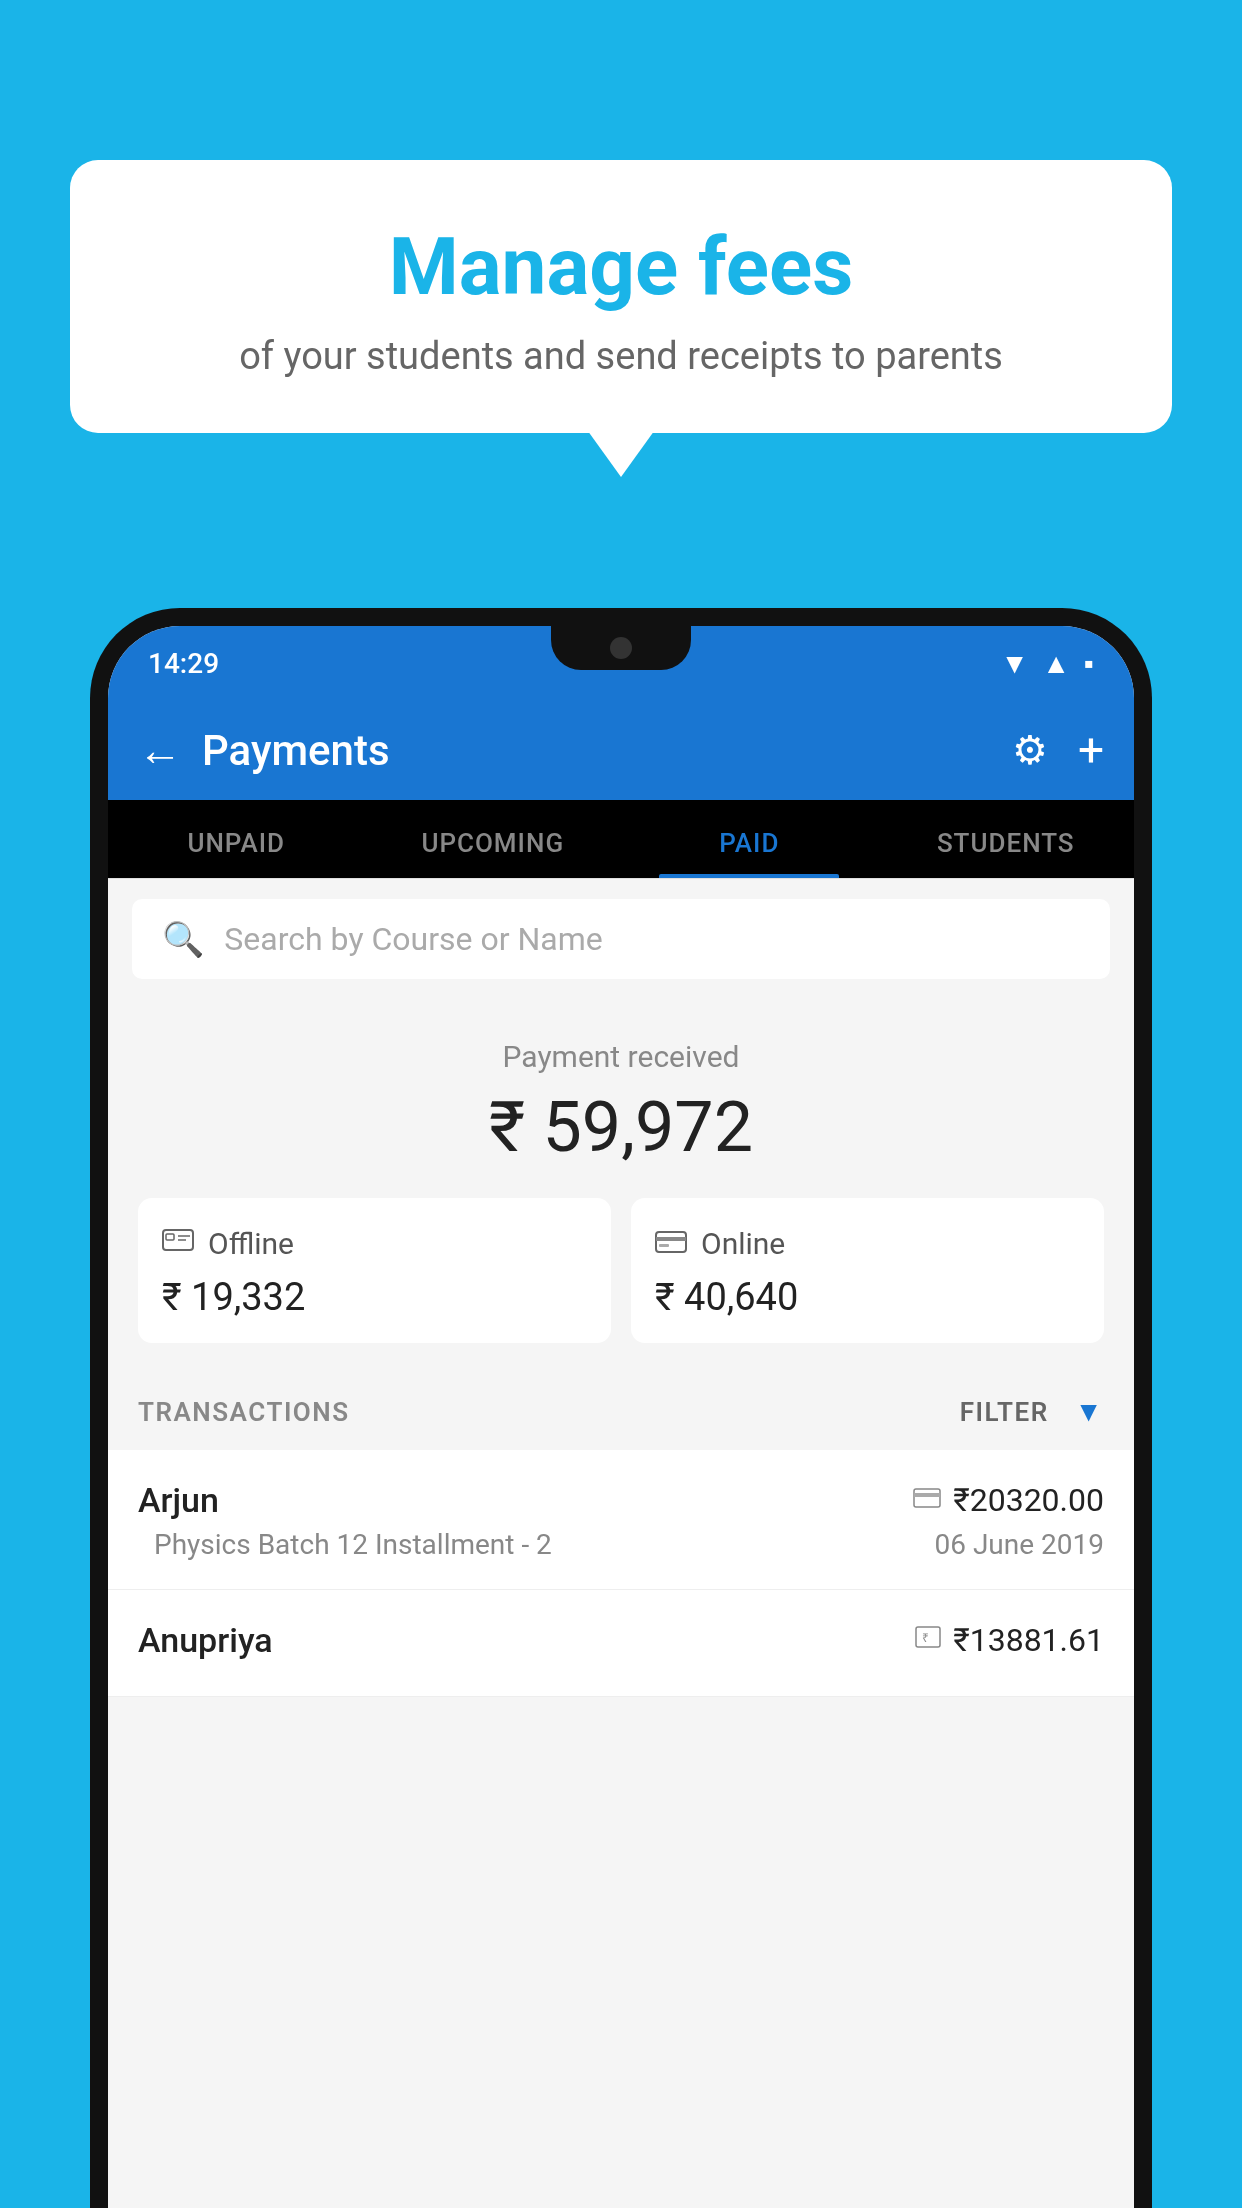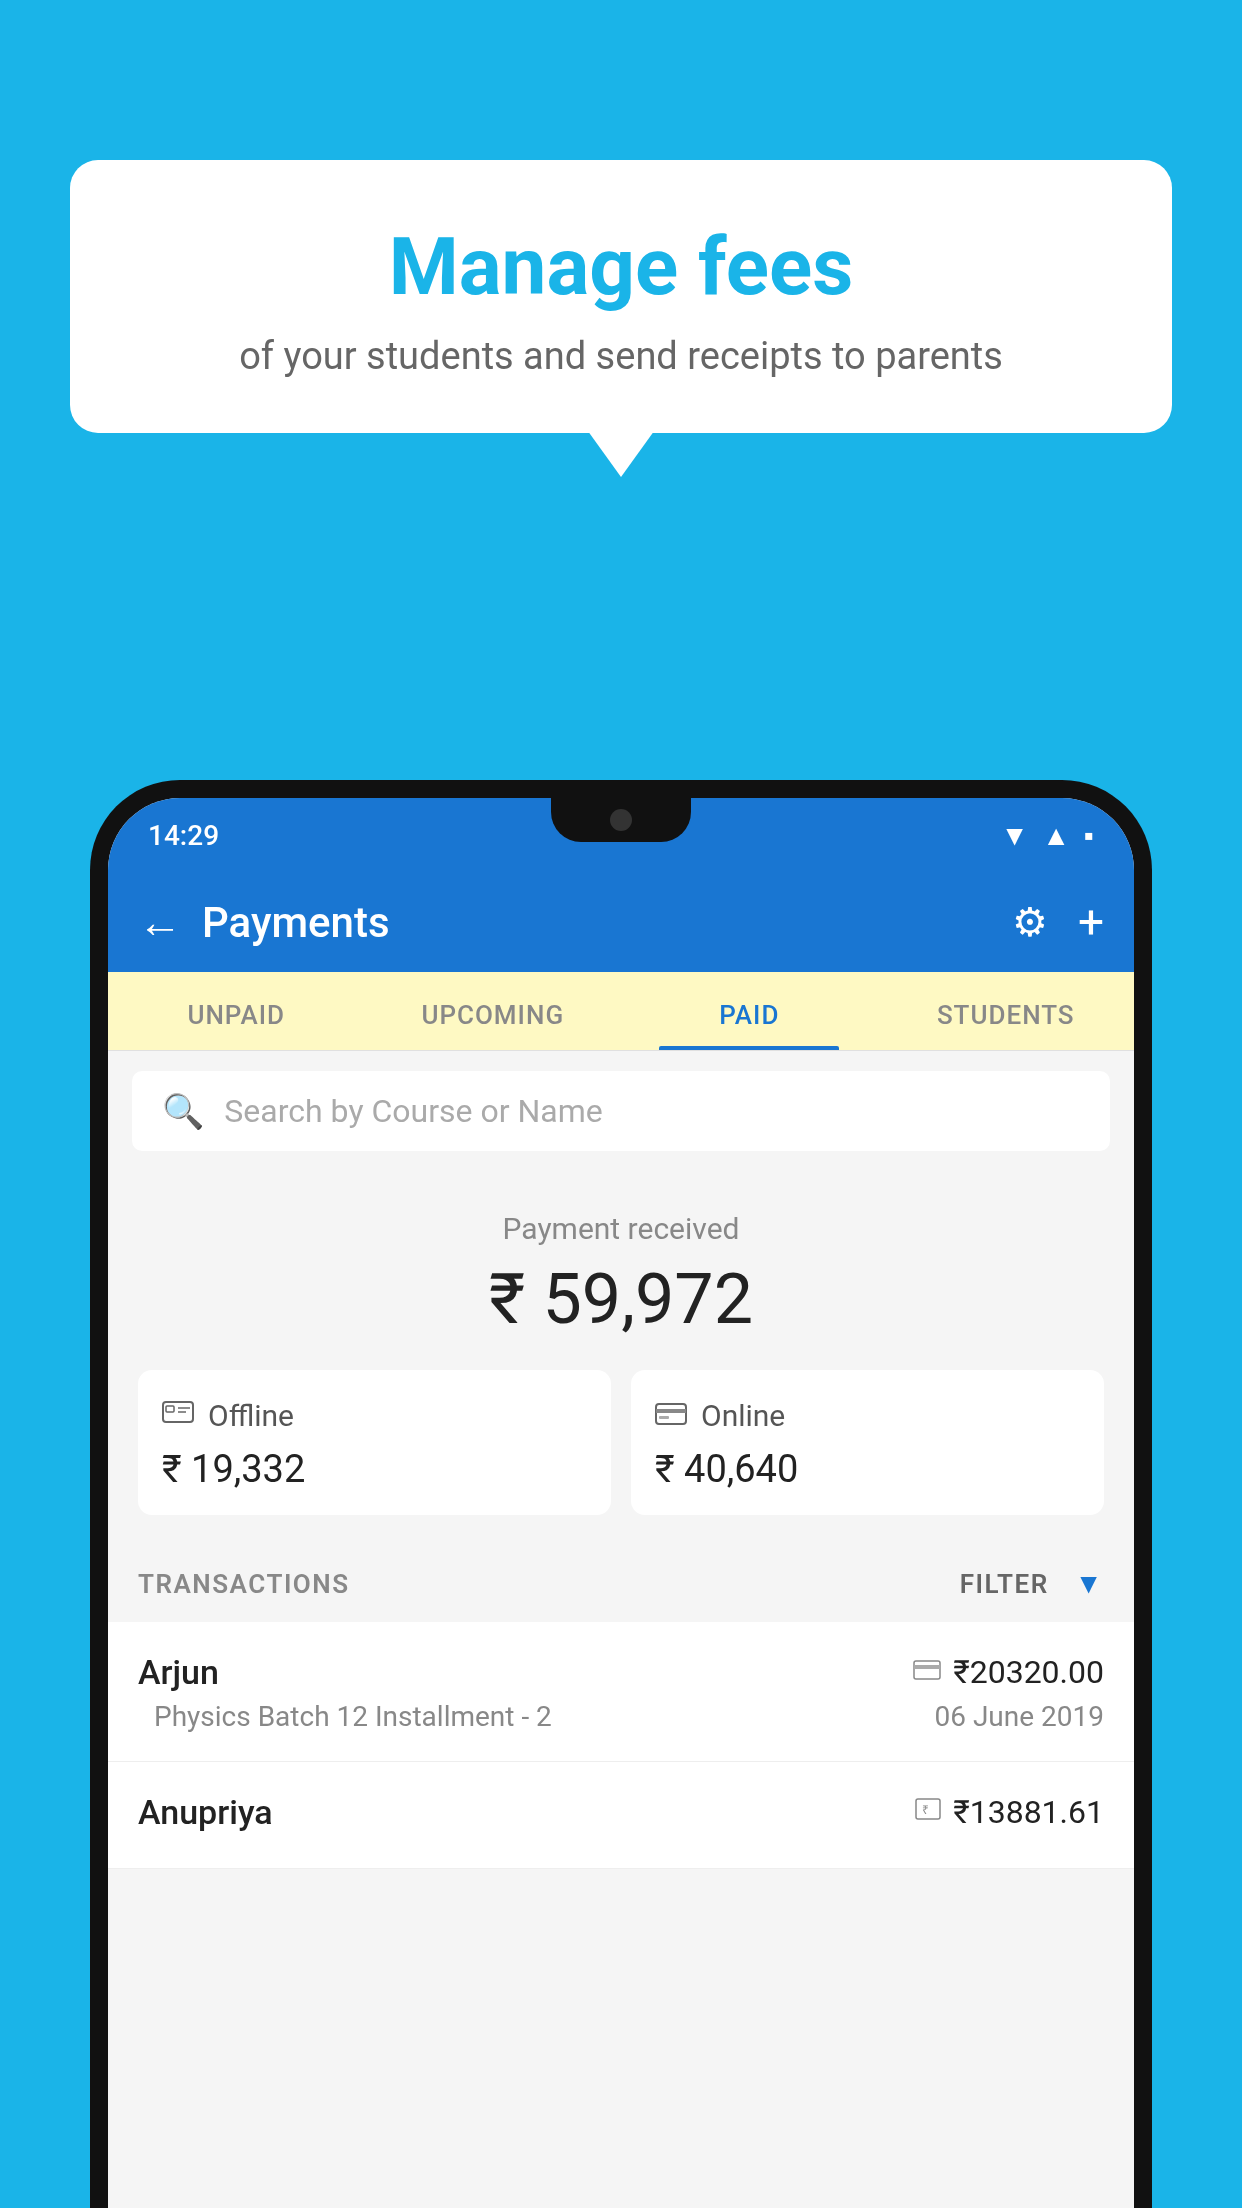--- a/index.html
+++ b/index.html
@@ -46,21 +46,21 @@
       color: #666;
       font-weight: 400;
     }
 
     
     .phone-frame {
       position: absolute;
       bottom: 0;
       left: 90px;
       right: 90px;
-      height: 1428px;
+      height: 1600px;
       background: #111;
       border-radius: 90px 90px 0 0;
       overflow: hidden;
     }
 
     
     .phone-screen {
       position: absolute;
       top: 18px;
       left: 18px;
@@ -142,21 +142,21 @@
       margin-right: 30px;
     }
     .header-plus {
       color: white;
       font-size: 46px;
       cursor: pointer;
     }
 
     
     .tabs-bar {
-      background: #fef9c3;
+      background: #000000;
       display: flex;
       border-bottom: 1px solid #e0e0e0;
     }
     .tab-item {
       flex: 1;
       text-align: center;
       padding: 28px 0 20px;
       font-size: 26px;
       font-weight: 500;
       color: #888;

